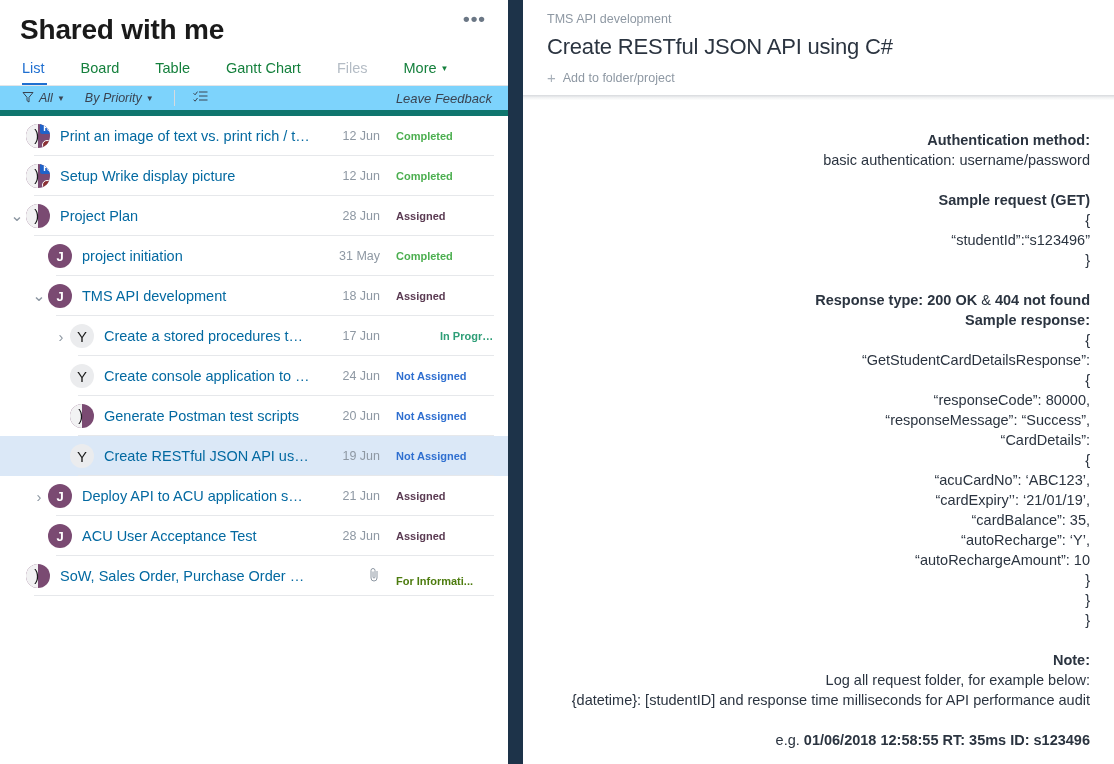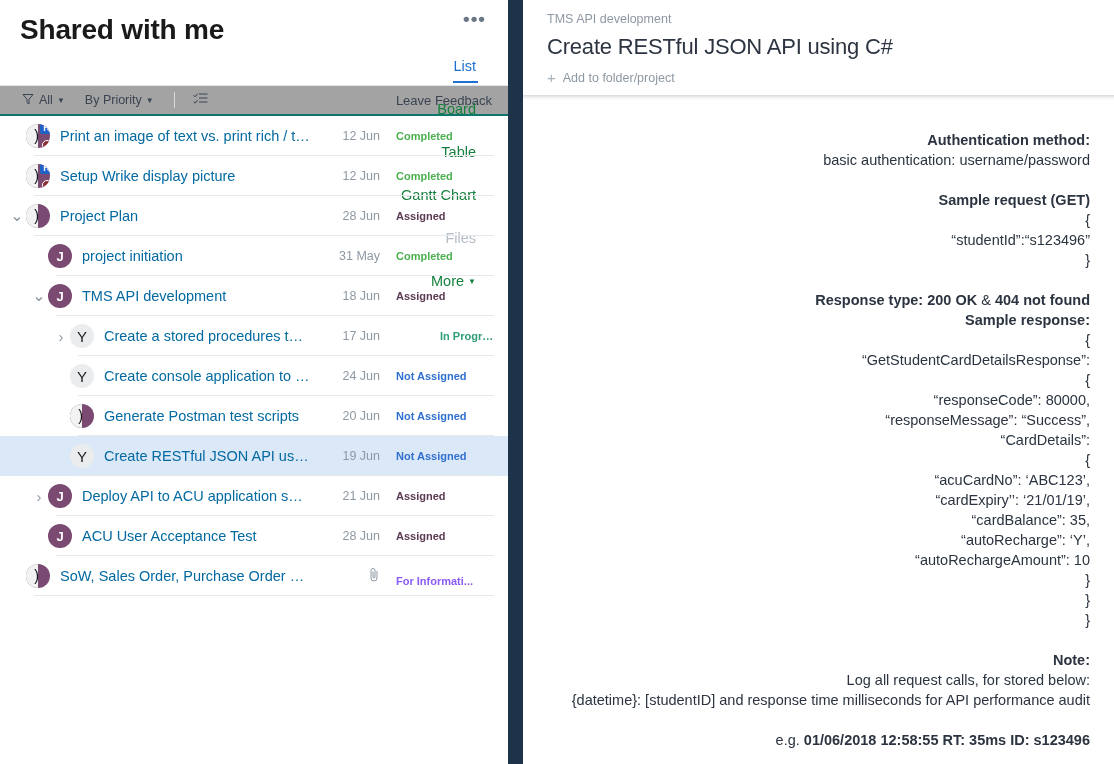--- a/index.html
+++ b/index.html
@@ -22,47 +22,46 @@
   .lp-title {
     font-size: 28px; font-weight: bold; color: #1a1a1a;
     letter-spacing: -0.2px; padding-top: 4px;
   }
   .lp-more {
     position: absolute; right: 22px; top: 12px;
     font-size: 19px; color: #6b7785; letter-spacing: 1px;
     cursor: pointer; line-height: 14px; font-weight: bold;
   }
   .lp-tabs {
-    display: flex; align-items: flex-end; gap: 18px;
+    display: flex; align-items: flex-end; gap: 12px;
     padding: 12px 20px 0 20px;
     border-bottom: 1px solid #e3e5e8;
     height: 40px;
-    flex-direction: column;
   }
   .lp-tab {
     font-size: 14.5px; color: #15803d;
     padding: 0 12px 9px 12px; cursor: pointer;
     position: relative; white-space: nowrap;
   }
   .lp-tab:first-child { padding-left: 2px; }
   .lp-tab.active { color: #1f6fd0; font-weight: normal; }
   .lp-tab.active::after {
     content: ""; position: absolute;
     left: 2px; right: 10px; bottom: 0; height: 2px;
     background: #1f6fd0;
   }
   .lp-tab.dim { color: #b4bcc5; }
   .caret { font-size: 8px; margin-left: 4px; vertical-align: 2px; }
 
   .lp-toolbar {
     display: flex; align-items: center;
     height: 30px; padding: 0 16px 0 22px;
-    background: #a3a3a3;
-    border-bottom: 2px solid #0f766e;
-    font-size: 12.5px; color: #3a4452;
+    background: #7dd3fc;
+    border-bottom: 6px solid #0f766e;
+    font-size: 12.5px; color: #3a4452; font-style: italic;
   }
   .tb-item { display: flex; align-items: center; cursor: pointer; margin-right: 20px; }
   .tb-item svg { margin-right: 5px; }
   .tb-sep { width: 1px; height: 16px; background: #d6dade; margin-right: 18px; }
   .tb-spacer { flex: 1; }
   .tb-feedback { font-size: 13px; color: #3a4452; cursor: pointer; }
 
   .lp-list { flex: 1; overflow: hidden; }
   .row {
     display: flex; align-items: center;
@@ -325,21 +324,21 @@
         </div>
         <div class="row" style="padding-left: 8px;">
           <div class="twisty"></div>
           <div class="av av-half">
             <span style="transform: scaleX(0.9);">)</span>
           </div>
           <div class="row-title">SoW, Sales Order, Purchase Order Docu...</div>
           <div class="clip"><svg width="11" height="15" viewBox="0 0 11 15">
               <path d="M8 4v7a3 3 0 0 1-6 0V3.5a2 2 0 0 1 4 0V10a1 1 0 0 1-2 0V4.5" fill="none" stroke="#8e98a3" stroke-width="1"></path>
             </svg></div>
-          <div class="row-status" style="color: #8b5cf6; margin-top: 10px;">For Informati...</div>
+          <div class="row-status" style="color: #4d7c0f; margin-top: 10px;">For Informati...</div>
           <div class="rowline" style="left: 34px;"></div>
         </div>
       </div>
   </div>
 
   <div class="divider"></div>
 
   <div class="right-pane">
     <div class="rp-header">
       <div class="rp-breadcrumb">TMS API development</div>
@@ -358,21 +357,21 @@
       <div class="b">Sample request (GET)</div>
       <div class="code" id="req-lines"><div>{</div><div>     “studentId”:“s123496”</div><div>}</div></div>
       <div class="sp"></div>
       <div class="b">
         <span>Response type: 200 OK</span><span class="amp"> &amp; </span><span>404 not found</span>
       </div>
       <div class="b">Sample response:</div>
       <div class="code" id="res-lines"><div> {</div><div>    “GetStudentCardDetailsResponse”:</div><div>        {</div><div>       “responseCode”: 80000,</div><div>       “responseMessage”: “Success”,</div><div>       “CardDetails”:</div><div>        {</div><div>           “acuCardNo”: ‘ABC123’,</div><div>           “cardExpiry’’: ‘21/01/19’,</div><div>           “cardBalance”: 35,</div><div>           “autoRecharge”: ‘Y’,</div><div>           “autoRechargeAmount”: 10</div><div>         }</div><div>      }</div><div>  }</div></div>
       <div class="sp"></div>
       <div class="b">Note:</div>
-      <div>Log all request calls, for stored below:</div>
+      <div>Log all request folder, for example below:</div>
       <div>{datetime}: [studentID] and response time milliseconds for API performance audit</div>
       <div class="sp"></div>
       <div>
         <span>e.g. </span><span class="b">01/06/2018 12:58:55 RT: 35ms ID: s123496</span>
       </div>
     </div>
   </div>
 </div>
 
 </body></html>

